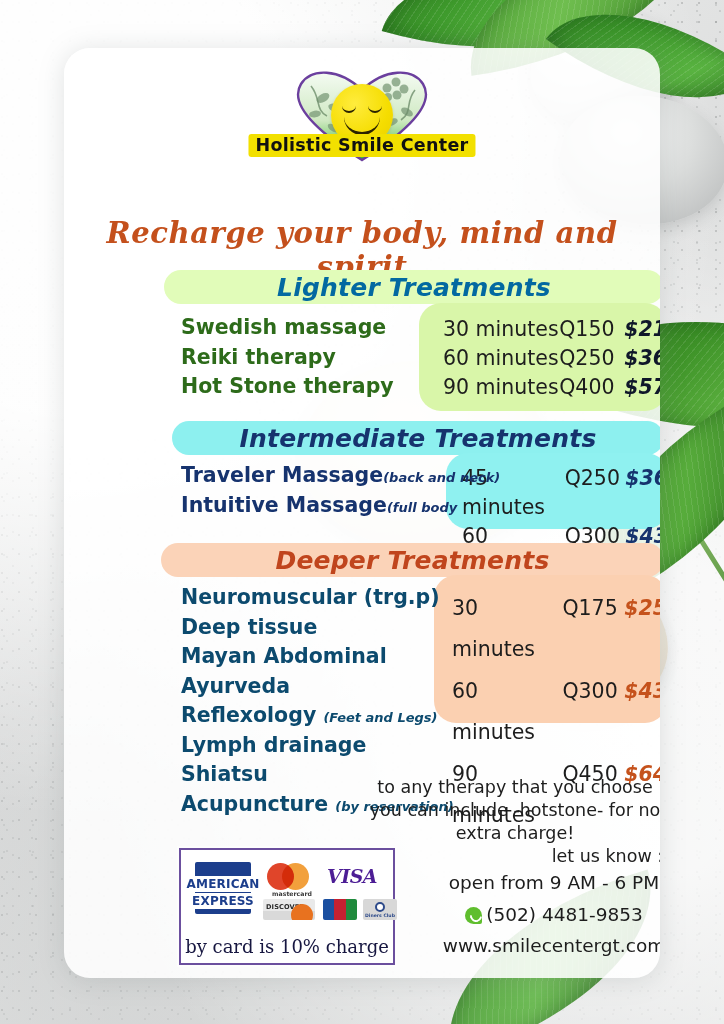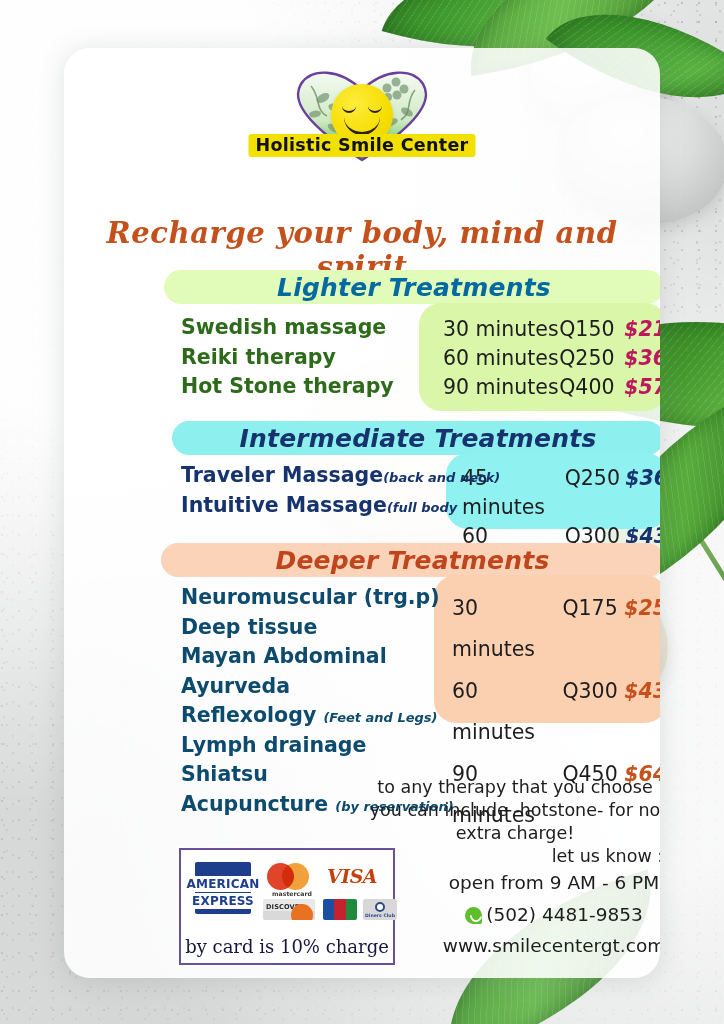--- a/index.html
+++ b/index.html
@@ -173,21 +173,21 @@
     white-space: nowrap;
   }
   .treat-note {
     font-size: 13px; font-weight: bold; font-style: italic;
   }
 
   
   .sec-green .banner      { left: 100px; width: 500px; top: 0; background: #e1fcb9; }
   .sec-green .banner-text { color: #0369a1; }
   .sec-green .price-panel { left: 355px; top: 33px; width: 248px; height: 108px; background: #d9f6a9; }
-  .sec-green .price-usd   { color: #be185d; }
+  .sec-green .price-usd   { color: #0f172a; }
   .sec-green .treat-list  { left: 117px; top: 43px; }
   .sec-green .treat-item  { color: #2d6b1a; }
 
   
   .sec-cyan .banner       { left: 108px; width: 492px; top: 0; background: #8df0ef; }
   .sec-cyan .banner-text  { color: #16336e; }
   .sec-cyan .price-panel  { left: 382px; top: 32px; width: 222px; height: 76px; background: #8ff1f0; }
   .sec-cyan .price-usd    { color: #16336e; }
   .sec-cyan .treat-list   { left: 117px; top: 40px; }
   .sec-cyan .treat-item   { color: #16336e; }
@@ -238,21 +238,21 @@
   .mc .c1 { left: 2px;  background: #e0452a; }
   .mc .c2 { left: 17px; background: #f2a03c; mix-blend-mode: multiply; }
   .mc .lbl {
     position: absolute; left: 0; right: 0; top: 29px; text-align: center;
     font-size: 6.2px; color: #3b3b3b; font-weight: bold;
   }
   .visa {
     position: absolute; left: 146px; top: 8px;
     font-family: "DejaVu Serif", serif;
     font-size: 19px; font-weight: bold; font-style: italic;
-    color: #c2410c; letter-spacing: -.5px;
+    color: #4c1d95; letter-spacing: -.5px;
   }
   .discover {
     position: absolute; left: 82px; top: 42px; width: 52px; height: 21px;
     border-radius: 2px;
     background: linear-gradient(180deg, #e9e9e9 0 58%, #d9d9d9 58% 100%);
     overflow: hidden;
   }
   .discover .t {
     position: absolute; left: 3px; top: 4px;
     font-size: 6.6px; font-weight: bold; color: #2a2a2a; letter-spacing: .1px;

